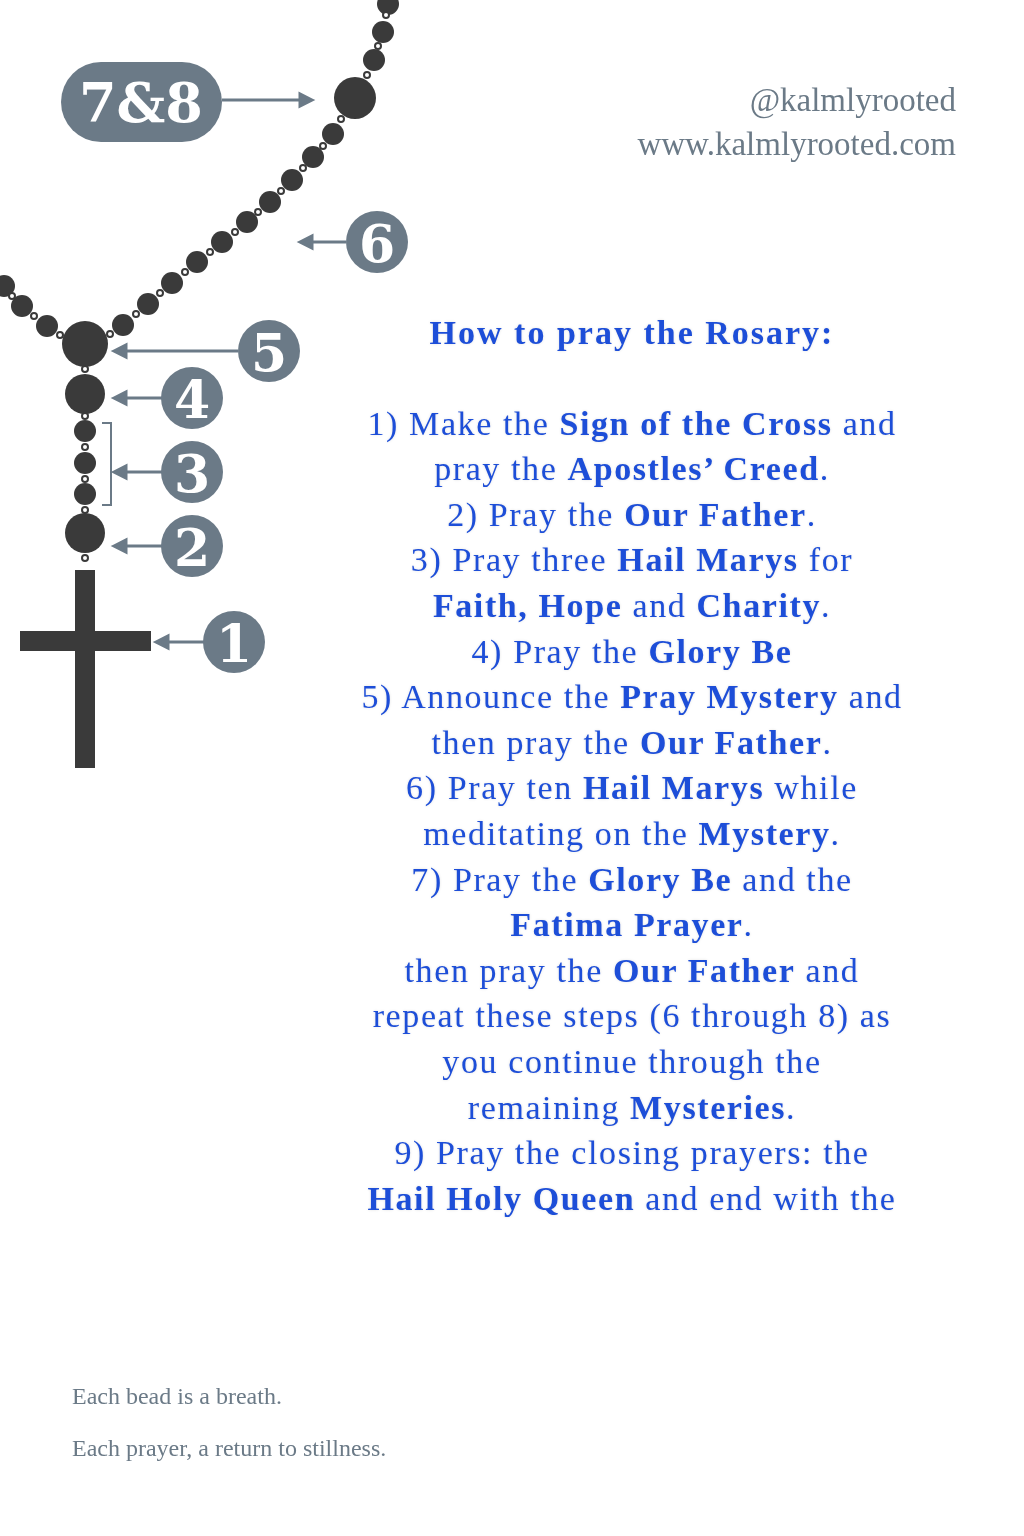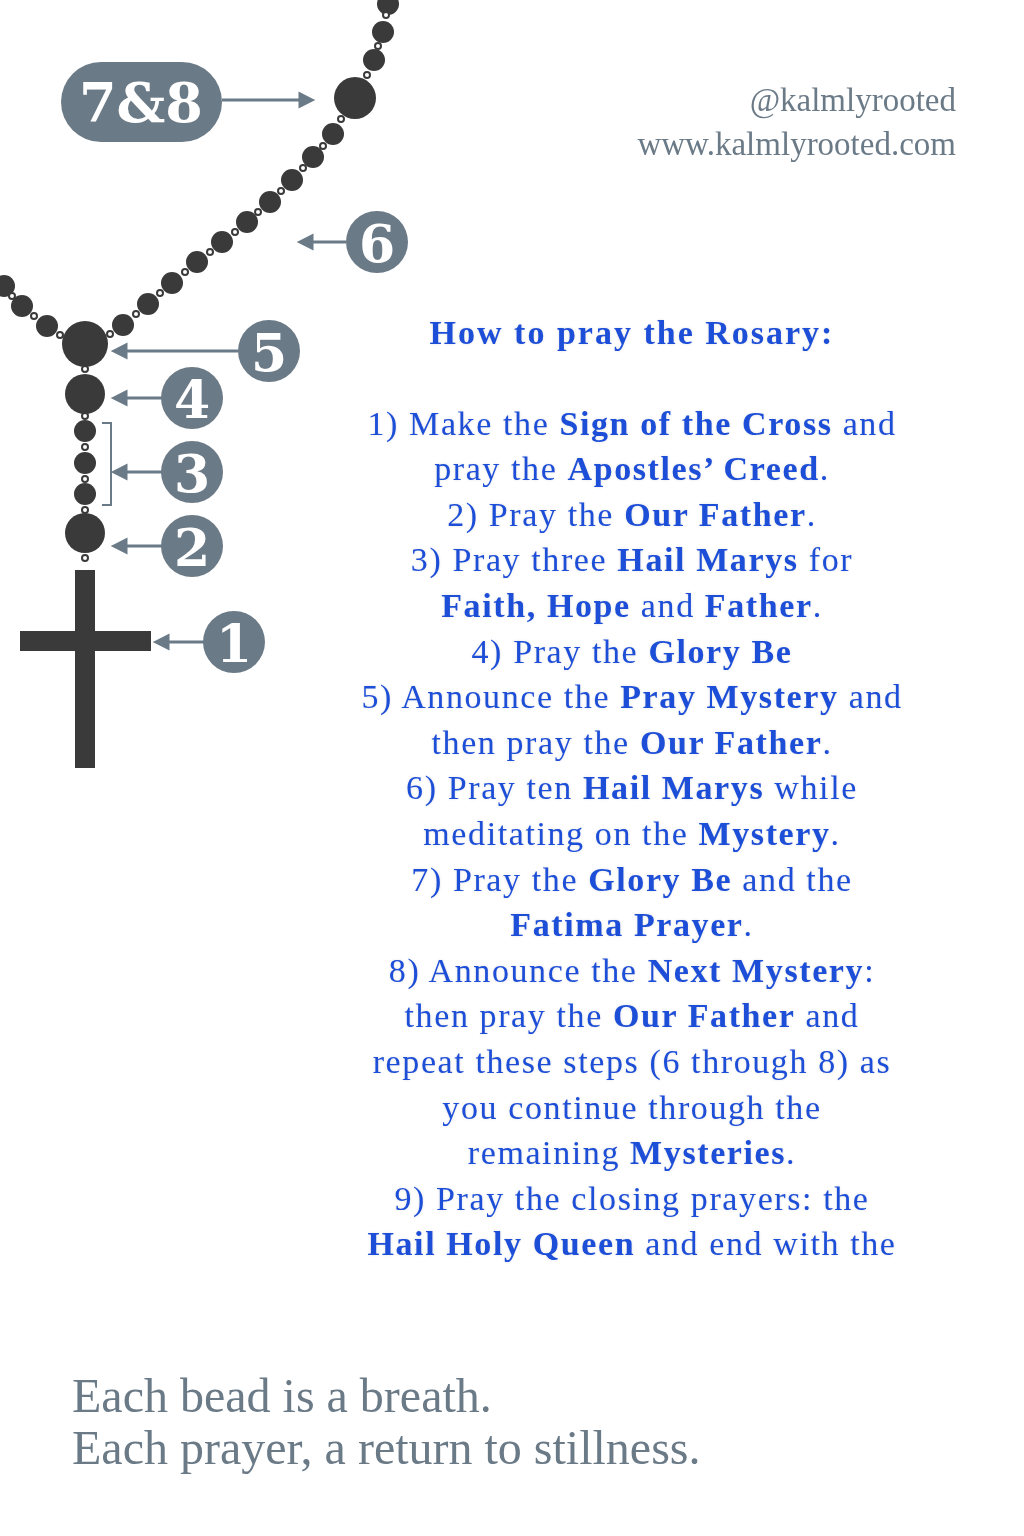--- a/index.html
+++ b/index.html
@@ -4,21 +4,21 @@
 <style>
   html, body { margin: 0; padding: 0; background: #ffffff; }
   body { width: 1024px; height: 1536px; position: relative; overflow: hidden; font-family: "DejaVu Serif", serif; }
   .art { position: absolute; left: 0; top: 0; width: 1024px; height: 1536px; }
   .contact { position: absolute; right: 68px; top: 78px; text-align: right; color: #6b7a87; font-family: "Liberation Serif", serif; font-size: 33px; line-height: 44px; }
   .contact div { white-space: nowrap; }
   .steps { position: absolute; left: 318px; top: 310px; width: 628px; text-align: center; color: #1d4ed8; font-family: "Liberation Serif", serif; font-size: 34px; line-height: 45.6px; letter-spacing: 1.6px; text-shadow: 0 0 3px rgba(0,0,0,0.12); }
   .steps .title { font-weight: bold; letter-spacing: 2px; margin-bottom: 45px; }
   .steps b { font-weight: bold; font-family: Liberation Serif, serif; }
   .steps .line { white-space: nowrap; }
-  .tagline { position: absolute; left: 72px; top: 1370px; color: #6b7a87; font-family: "Liberation Serif", serif; font-size: 48px; line-height: 52px; }
+  .tagline { position: absolute; left: 72px; top: 1370px; color: #6b7a87; font-family: "Liberation Serif", serif; font-size: 24px; line-height: 52px; }
   .badge-text { font-family: "DejaVu Serif", serif; font-weight: bold; fill: #ffffff; }
 </style>
 </head>
 <body>
 
 <svg class="art" viewBox="0 0 1024 1536" xmlns="http://www.w3.org/2000/svg">
   <g fill="#3a3a3a">
 
     <circle cx="388" cy="4" r="11"></circle>
     <circle cx="383" cy="32" r="11"></circle>
@@ -138,29 +138,28 @@
   <div>www.kalmlyrooted.com</div>
 </div>
 
 <div class="steps">
   <div class="title">How to pray the Rosary:</div>
   <div id="steps-lines">
       <div class="line">1) Make the <b>Sign of the Cross</b> and</div>
       <div class="line">pray the <b>Apostles’ Creed</b>.</div>
       <div class="line">2) Pray the <b>Our Father</b>.</div>
       <div class="line">3) Pray three <b>Hail Marys</b> for</div>
-      <div class="line"><b>Faith, Hope</b> and <b>Father</b>.</div>
+      <div class="line"><b>Faith, Hope</b> and <b>Charity</b>.</div>
       <div class="line">4) Pray the <b>Glory Be</b></div>
       <div class="line">5) Announce the <b>Pray Mystery</b> and</div>
       <div class="line">then pray the <b>Our Father</b>.</div>
       <div class="line">6) Pray ten <b>Hail Marys</b> while</div>
       <div class="line">meditating on the <b>Mystery</b>.</div>
       <div class="line">7) Pray the <b>Glory Be</b> and the</div>
       <div class="line"><b>Fatima Prayer</b>.</div>
-      <div class="line">8) Announce the <b>Next Mystery</b>:</div>
       <div class="line">then pray the <b>Our Father</b> and</div>
       <div class="line">repeat these steps (6 through 8) as</div>
       <div class="line">you continue through the</div>
       <div class="line">remaining <b>Mysteries</b>.</div>
       <div class="line">9) Pray the closing prayers: the</div>
       <div class="line"><b>Hail Holy Queen</b> and end with the</div>
     </div>
 </div>
 
 <div class="tagline">

